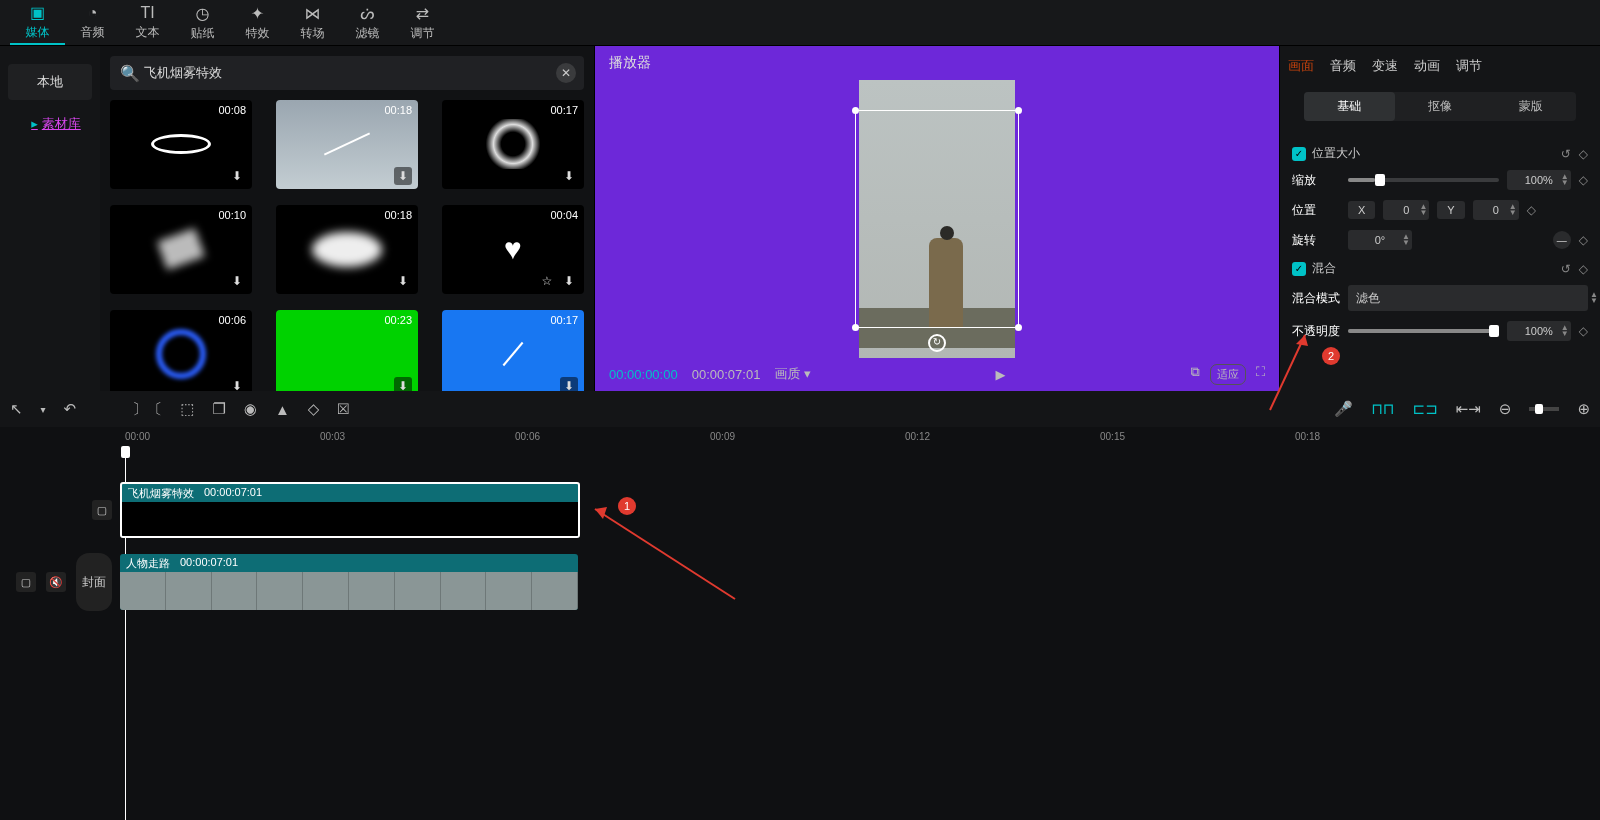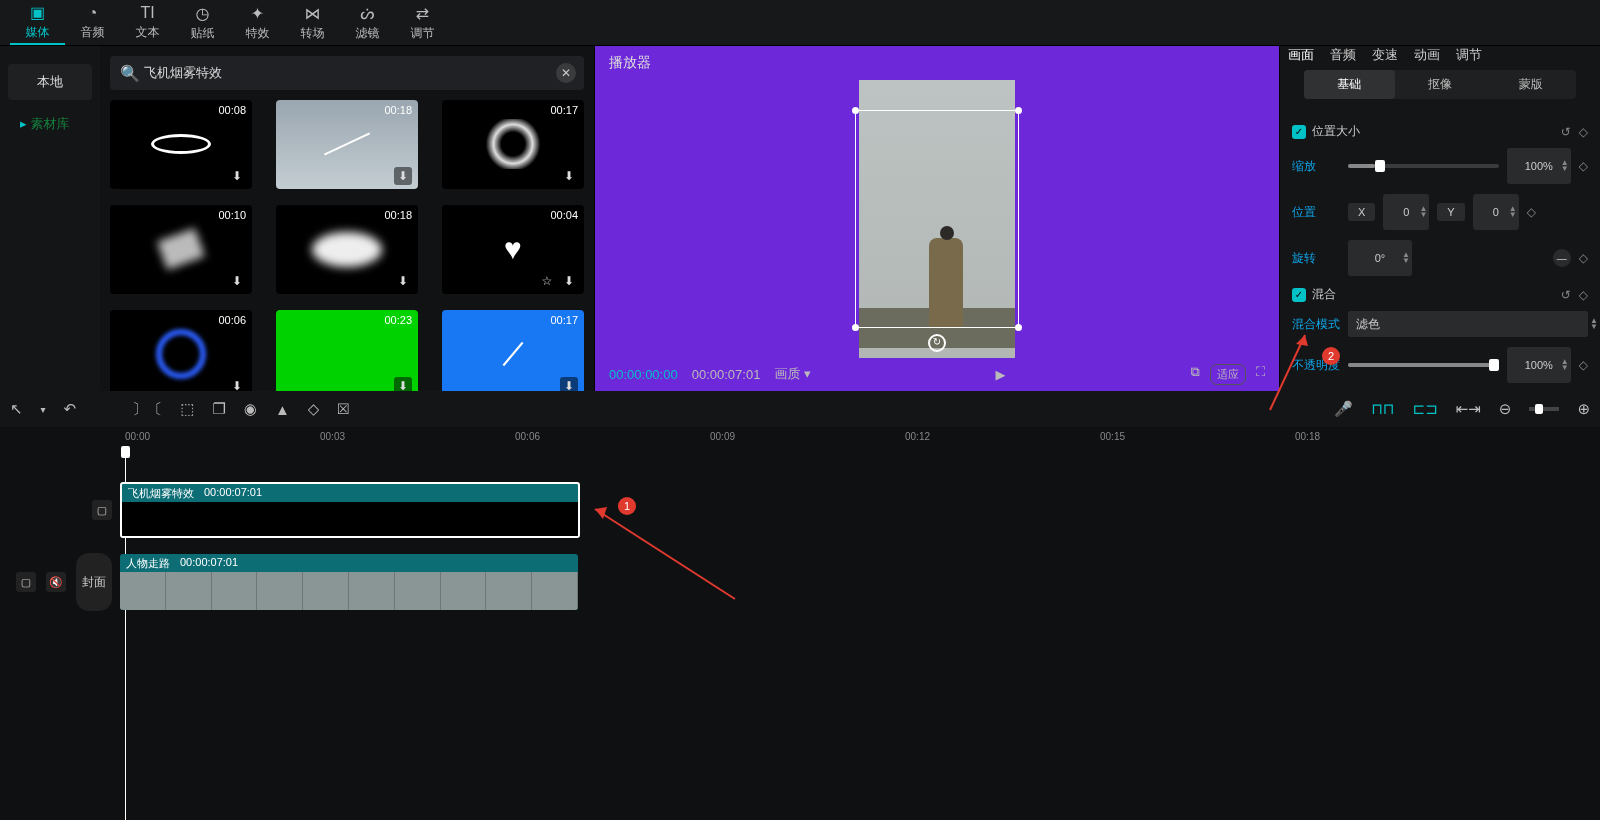--- a/index.html
+++ b/index.html
@@ -14,21 +14,21 @@
 
 
 .columns { display: flex; height: 345px; }
 .col-left { width: 595px; display: flex; background: #111214; border-right: 1px solid #000; }
 .col-mid { flex: 1; background: #6d28d9; border-right: 1px solid #000; display: flex; flex-direction: column; }
 .col-right { width: 320px; background: #141517; display: flex; flex-direction: column; }
 
 
 .left-side { width: 100px; background: #141517; padding-top: 12px; }
 .side-item { height: 36px; line-height: 36px; background: #1f2022; margin: 6px 8px; border-radius: 4px; text-align: center; font-size: 13px; color: #ddd; cursor: pointer; }
-.side-item.active { color: #15803d; text-align: left; padding-left: 12px; background: transparent; }
+.side-item.active { color: #d946ef; text-align: center; padding-left: 12px; background: transparent; text-decoration: underline; }
 .side-item.active::before { content: "▸"; margin-right: 4px; color: #00c2c7; }
 
 
 .media { flex: 1; padding: 10px 10px 0 10px; display: flex; flex-direction: column; }
 .search { position: relative; margin-bottom: 10px; }
 .search input { width: 100%; height: 34px; background: #202124; border: none; border-radius: 4px; color: #ddd; padding: 0 34px; font-size: 13px; outline: none; }
 .search .mag { position: absolute; left: 10px; top: 8px; color: #999; }
 .search .clear { position: absolute; right: 8px; top: 7px; width: 20px; height: 20px; border-radius: 50%; background: #3a3b3d; color: #ccc; display: flex; align-items: center; justify-content: center; font-size: 12px; cursor: pointer; }
 .thumbs { display: grid; grid-template-columns: repeat(3, 1fr); gap: 24px; overflow: auto; }
 .thumb { position: relative; aspect-ratio: 16/10; background: #000; border-radius: 4px; overflow: hidden; cursor: pointer; }
@@ -44,34 +44,34 @@
 .sel-box { position: absolute; left: -4px; right: -4px; top: 30px; bottom: 30px; border: 1px solid #fff; }
 .handle { position: absolute; width: 7px; height: 7px; background: #fff; border-radius: 50%; }
 .mid-foot { height: 40px; display: flex; align-items: center; padding: 0 14px; font-size: 13px; color: #bbb; gap: 14px; }
 .mid-foot .play { flex: 1; text-align: center; }
 .mid-foot .right-ico { display: flex; gap: 10px; }
 .pill { border: 1px solid #555; border-radius: 7px; padding: 2px 6px; font-size: 11px; }
 
 
 .insp-tabs { display: flex; height: 40px; align-items: center; padding: 0 8px; gap: 16px; font-size: 13px; }
 .insp-tabs span { cursor: pointer; color: #ccc; }
-.insp-tabs span.active { color: #ffffff; }
+.insp-tabs span.active { color: #c2410c; }
 .sub-tabs { display: flex; margin: 6px 24px; background: #1f2022; border-radius: 4px; }
 .sub-tab { flex: 1; text-align: center; padding: 6px 0; font-size: 12px; color: #bbb; cursor: pointer; }
 .sub-tab.active { background: #2f3133; color: #fff; border-radius: 4px; }
 .insp-body { padding: 8px 12px; font-size: 12px; color: #ccc; }
 .sec-head { display: flex; align-items: center; gap: 6px; margin-top: 10px; margin-bottom: 8px; }
 .sec-head .chk { width: 14px; height: 14px; background: #00c2c7; border-radius: 3px; display: flex; align-items: center; justify-content: center; color: #000; font-size: 10px; }
 .sec-head .tools { margin-left: auto; display: flex; gap: 8px; color: #888; }
 .row { display: flex; align-items: center; gap: 8px; margin-bottom: 10px; }
-.row label { width: 48px; color: #0ea5e9; }
+.row label { width: 48px; color: #ffffff; }
 .slider { flex: 1; height: 4px; background: #3a3b3d; position: relative; border-radius: 2px; }
 .slider .fill { position: absolute; left: 0; top: 0; bottom: 0; background: #888; border-radius: 2px; }
 .slider .knob { position: absolute; top: -4px; width: 10px; height: 12px; background: #fff; border-radius: 2px; }
-.numbox { width: 64px; height: 36px; background: #2a2b2d; border-radius: 3px; display: flex; align-items: center; justify-content: center; font-size: 11px; position: relative; }
+.numbox { width: 64px; height: 20px; background: #2a2b2d; border-radius: 3px; display: flex; align-items: center; justify-content: center; font-size: 11px; position: relative; }
 .spin { position: absolute; right: 2px; color: #888; font-size: 8px; line-height: 6px; }
 .minibox { background: #2a2b2d; border-radius: 3px; padding: 3px 10px; font-size: 11px; }
 .select { flex: 1; height: 26px; background: #2a2b2d; border-radius: 3px; display: flex; align-items: center; padding: 0 8px; justify-content: space-between; }
 .diamond { color: #888; }
 
 
 .toolbar { height: 36px; background: #141517; display: flex; align-items: center; padding: 0 10px; gap: 18px; color: #bbb; font-size: 15px; }
 .toolbar .spacer { flex: 1; }
 .toolbar span { cursor: pointer; }
 

